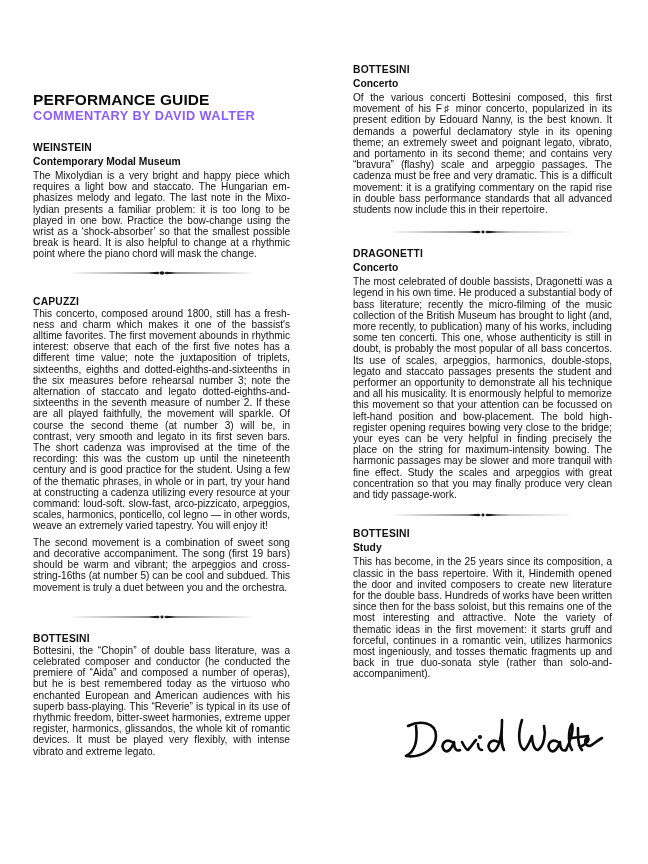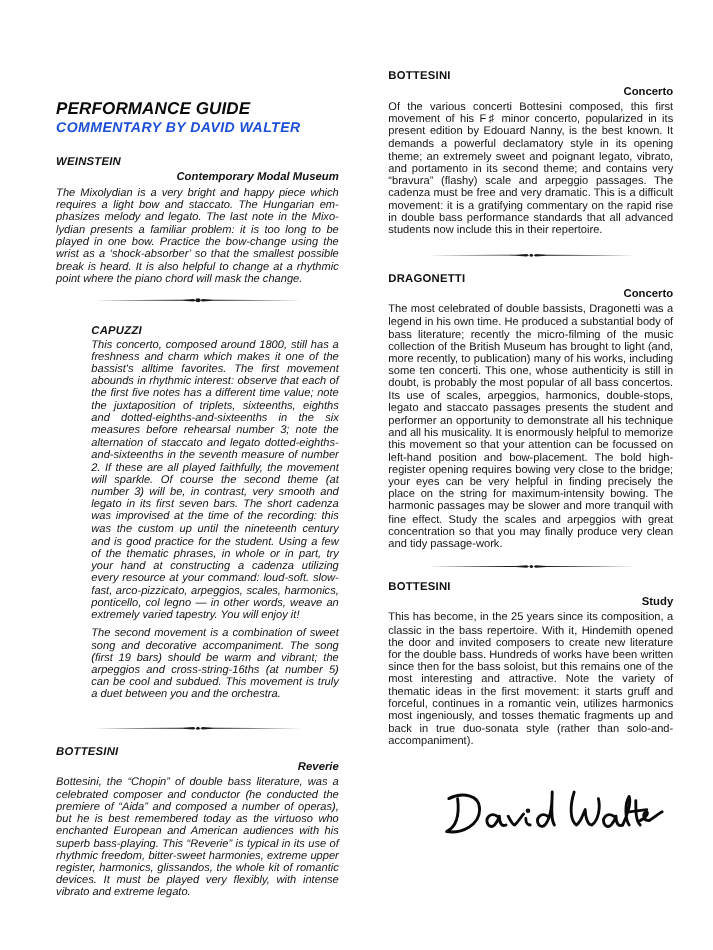--- a/index.html
+++ b/index.html
@@ -2,37 +2,37 @@
 <html><head>
 <meta charset="utf-8">
 <style>
   html, body { margin: 0; padding: 0; background: #ffffff; }
   body {
     width: 648px; height: 864px; position: relative; overflow: hidden;
     font-family: "Liberation Sans", "DejaVu Sans", sans-serif;
     color: #111111;
   }
   .col { position: absolute; }
-  .col-left { left: 51px; top: 92px; width: 257px; font-style: italic; }
+  .col-left { left: 33px; top: 92px; width: 257px; }
   .col-right { left: 353px; top: 63px; width: 259px; }
   .guide-title {
     font-weight: bold; font-size: 15.5px; line-height: 16px; margin: 0;
     letter-spacing: 0.1px; color: #0a0a0a;
   }
   .guide-subtitle {
     font-size: 12.8px; line-height: 14px; margin: 1px 0 0 0; letter-spacing: 0.4px;
-    color: #1d4ed8;
+    color: #8b5cf6;
   }
   .section { margin: 0; }
   .composer {
     font-weight: bold; font-size: 10.3px; line-height: 13px; margin: 0;
     letter-spacing: 0.2px;
   }
   .work {
-    font-weight: bold; font-size: 10.3px; line-height: 13px; margin: 1px 0 2px 0; text-align: right;
+    font-weight: bold; font-size: 10.3px; line-height: 13px; margin: 1px 0 2px 0;
   }
   .body-text {
     font-size: 10.1px; line-height: 11.2px; margin: 0;
     text-align: justify; hyphens: manual; letter-spacing: 0px;
   }
   .body-text + .body-text { margin-top: 5px; }
   .divider {
     position: relative; height: 6px; margin: 0 auto;
   }
   .divider svg { display: block; width: 100%; height: 6px; }
@@ -54,37 +54,36 @@
   </div>
 
   <div class="divider" style="width:188px; margin-top:10px;">
     <svg viewBox="0 0 188 6" preserveAspectRatio="none">
       <path d="M0 3 L80 2.6 L90 1.8 L92 3 L90 4.2 L80 3.4 Z" fill="#1a1a1a"></path>
       <path d="M188 3 L108 2.6 L98 1.8 L96 3 L98 4.2 L108 3.4 Z" fill="#1a1a1a"></path>
       <ellipse cx="94" cy="3" rx="2.4" ry="1.8" fill="#1a1a1a"></ellipse>
     </svg>
   </div>
 
-  <div class="section" style="margin-top:19px;margin-left:32px;">
+  <div class="section" style="margin-top:19px;">
     <p class="composer">CAPUZZI</p>
     <p class="body-text">This concerto, composed around 1800, still has a fresh­ness and charm which makes it one of the bassist's alltime favorites. The first movement abounds in rhyth­mic interest: observe that each of the first five notes has a different time value; note the juxtaposition of triplets, sixteenths, eighths and dotted-eighths-and-sixteenths in the six measures before rehearsal num­ber 3; note the alternation of staccato and legato dot­ted-eighths-and-sixteenths in the seventh measure of number 2. If these are all played faithfully, the move­ment will sparkle. Of course the second theme (at number 3) will be, in contrast, very smooth and legato in its first seven bars. The short cadenza was impro­vised at the time of the recording: this was the custom up until the nineteenth century and is good practice for the student. Using a few of the thematic phrases, in whole or in part, try your hand at constructing a cadenza utilizing every resource at your command: loud-soft. slow-fast, arco-pizzicato, arpeggios, scales, harmonics, ponticello, col legno — in other words, weave an extremely varied tapestry. You will enjoy it!</p>
     <p class="body-text">The second movement is a combination of sweet song and decorative accompaniment. The song (first 19 bars) should be warm and vibrant; the arpeggios and cross-string-16ths (at number 5) can be cool and sub­dued. This movement is truly a duet between you and the orchestra.</p>
   </div>
 
   <div class="divider" style="width:188px; margin-top:21px;">
     <svg viewBox="0 0 188 6" preserveAspectRatio="none">
       <path d="M0 3 L80 2.6 L90 1.8 L92 3 L90 4.2 L80 3.4 Z" fill="#1a1a1a"></path>
       <path d="M188 3 L108 2.6 L98 1.8 L96 3 L98 4.2 L108 3.4 Z" fill="#1a1a1a"></path>
       <ellipse cx="94" cy="3" rx="1.6" ry="1.4" fill="#1a1a1a"></ellipse>
     </svg>
   </div>
 
   <div class="section" style="margin-top:12px;">
     <p class="composer">BOTTESINI</p>
-    <p class="work">Reverie</p>
     <p class="body-text">Bottesini, the “Chopin” of double bass literature, was a celebrated composer and conductor (he conducted the premiere of “Aida” and composed a number of operas), but he is best remembered today as the virtu­oso who enchanted European and American audi­ences with his superb bass-playing. This “Reverie” is typical in its use of rhythmic freedom, bitter-sweet harmonies, extreme upper register, harmonics, glis­sandos, the whole kit of romantic devices. It must be played very flexibly, with intense vibrato and extreme legato.</p>
   </div>
 </div>
 
 <div class="col col-right">
   <div class="section">
     <p class="composer">BOTTESINI</p>
     <p class="work">Concerto</p>
     <p class="body-text">Of the various concerti Bottesini composed, this first movement of his F♯ minor concerto, popularized in its present edition by Edouard Nanny, is the best known. It demands a powerful declamatory style in its open­ing theme; an extremely sweet and poignant legato, vibrato, and portamento in its second theme; and con­tains very “bravura” (flashy) scale and arpeggio pas­sages. The cadenza must be free and very dramatic. This is a difficult movement: it is a gratifying com­mentary on the rapid rise in double bass performance standards that all advanced students now include this in their repertoire.</p>
   </div>

